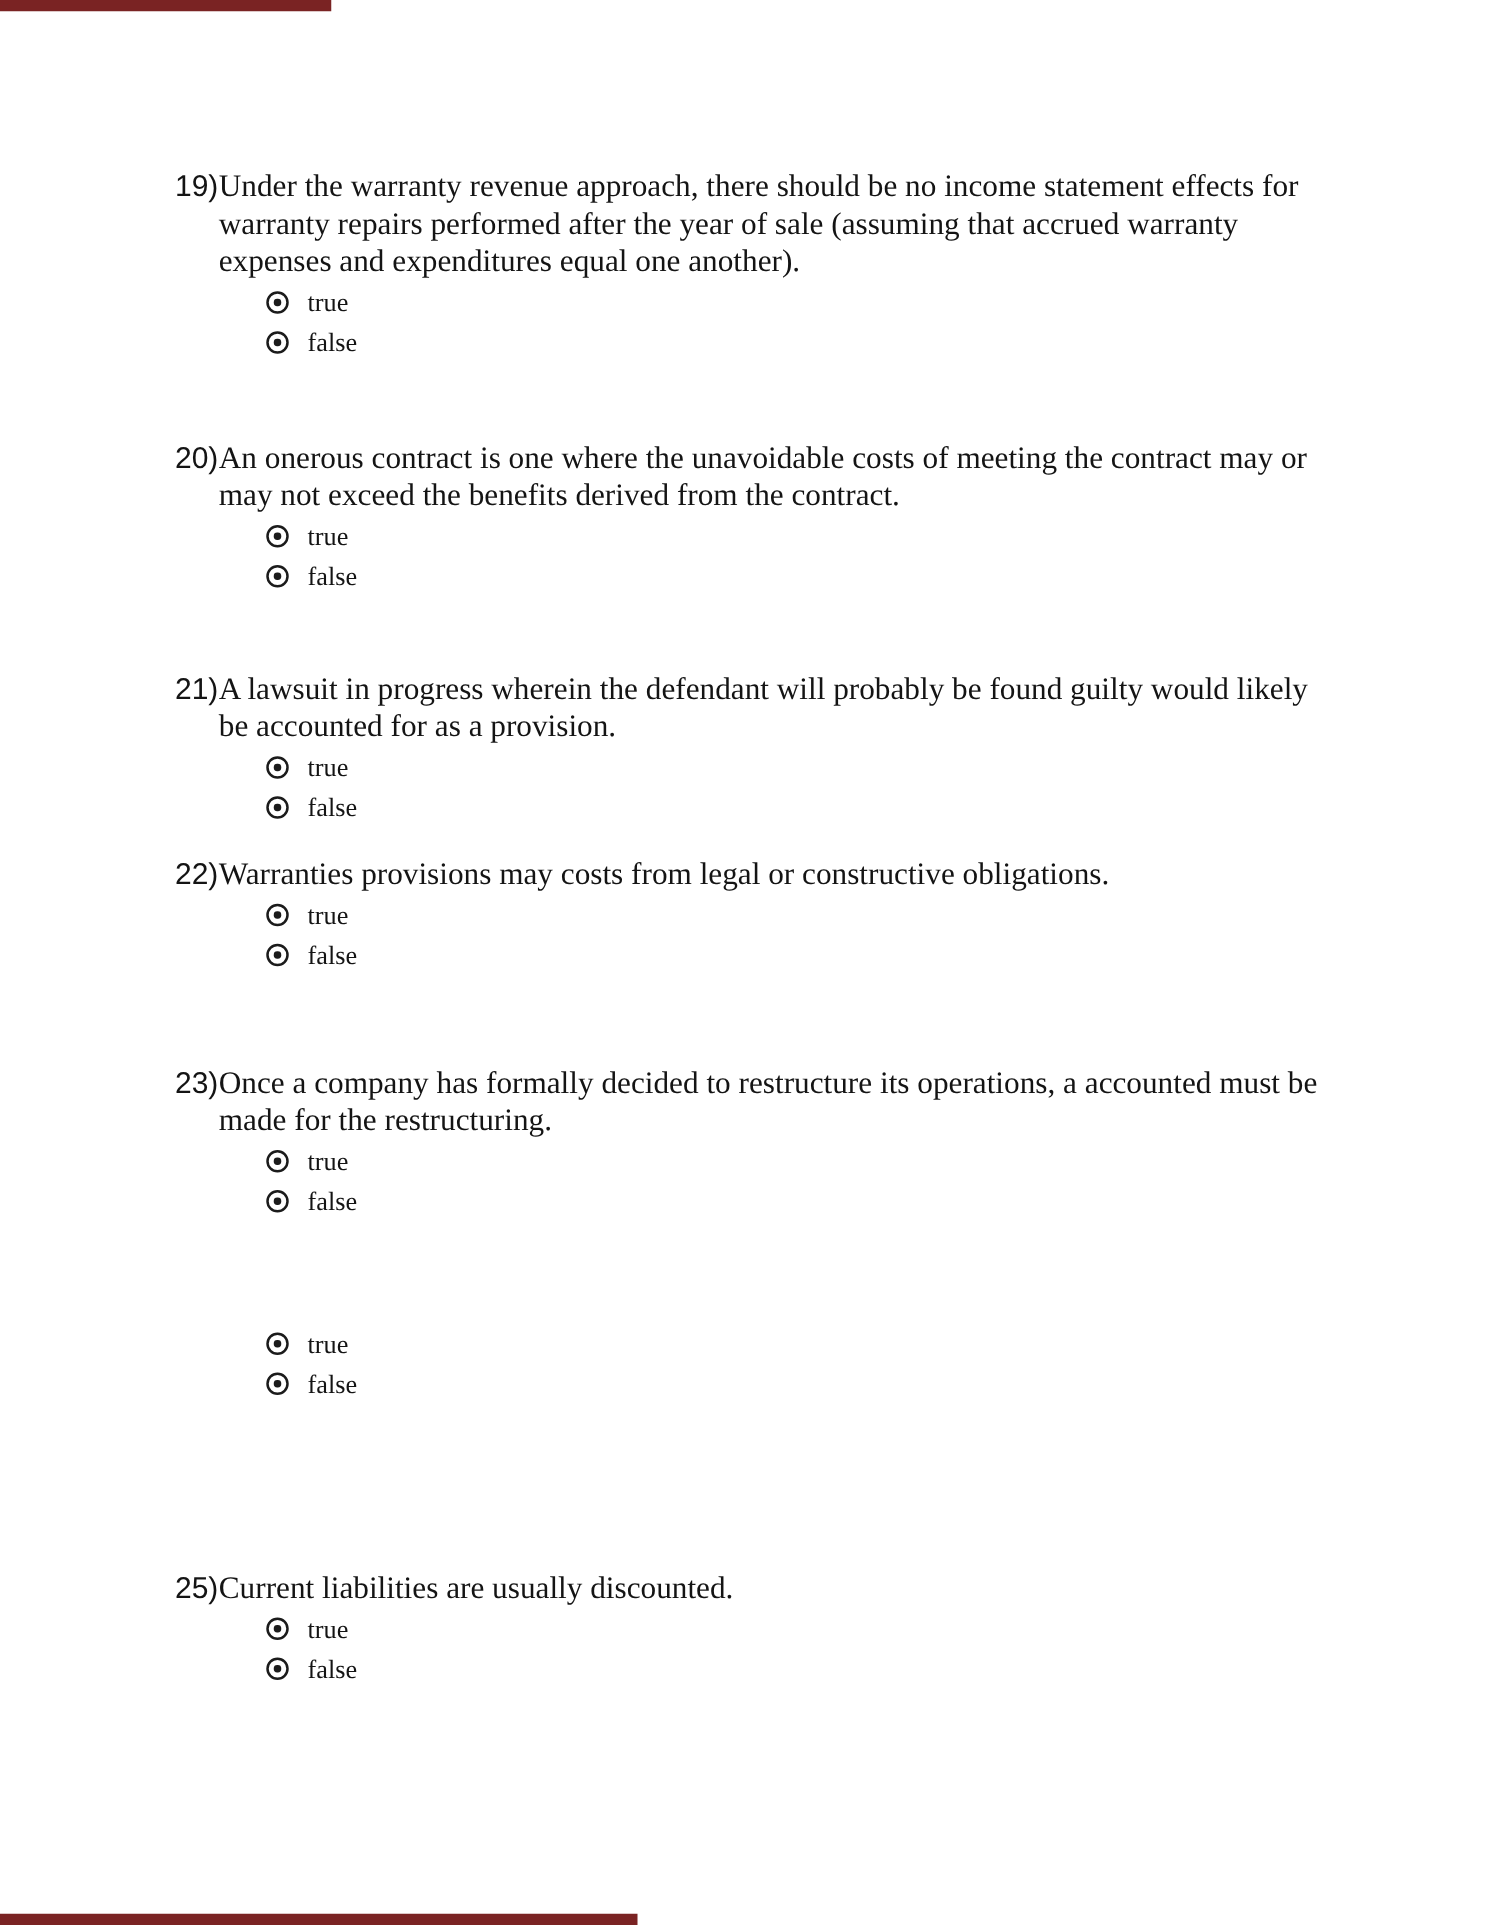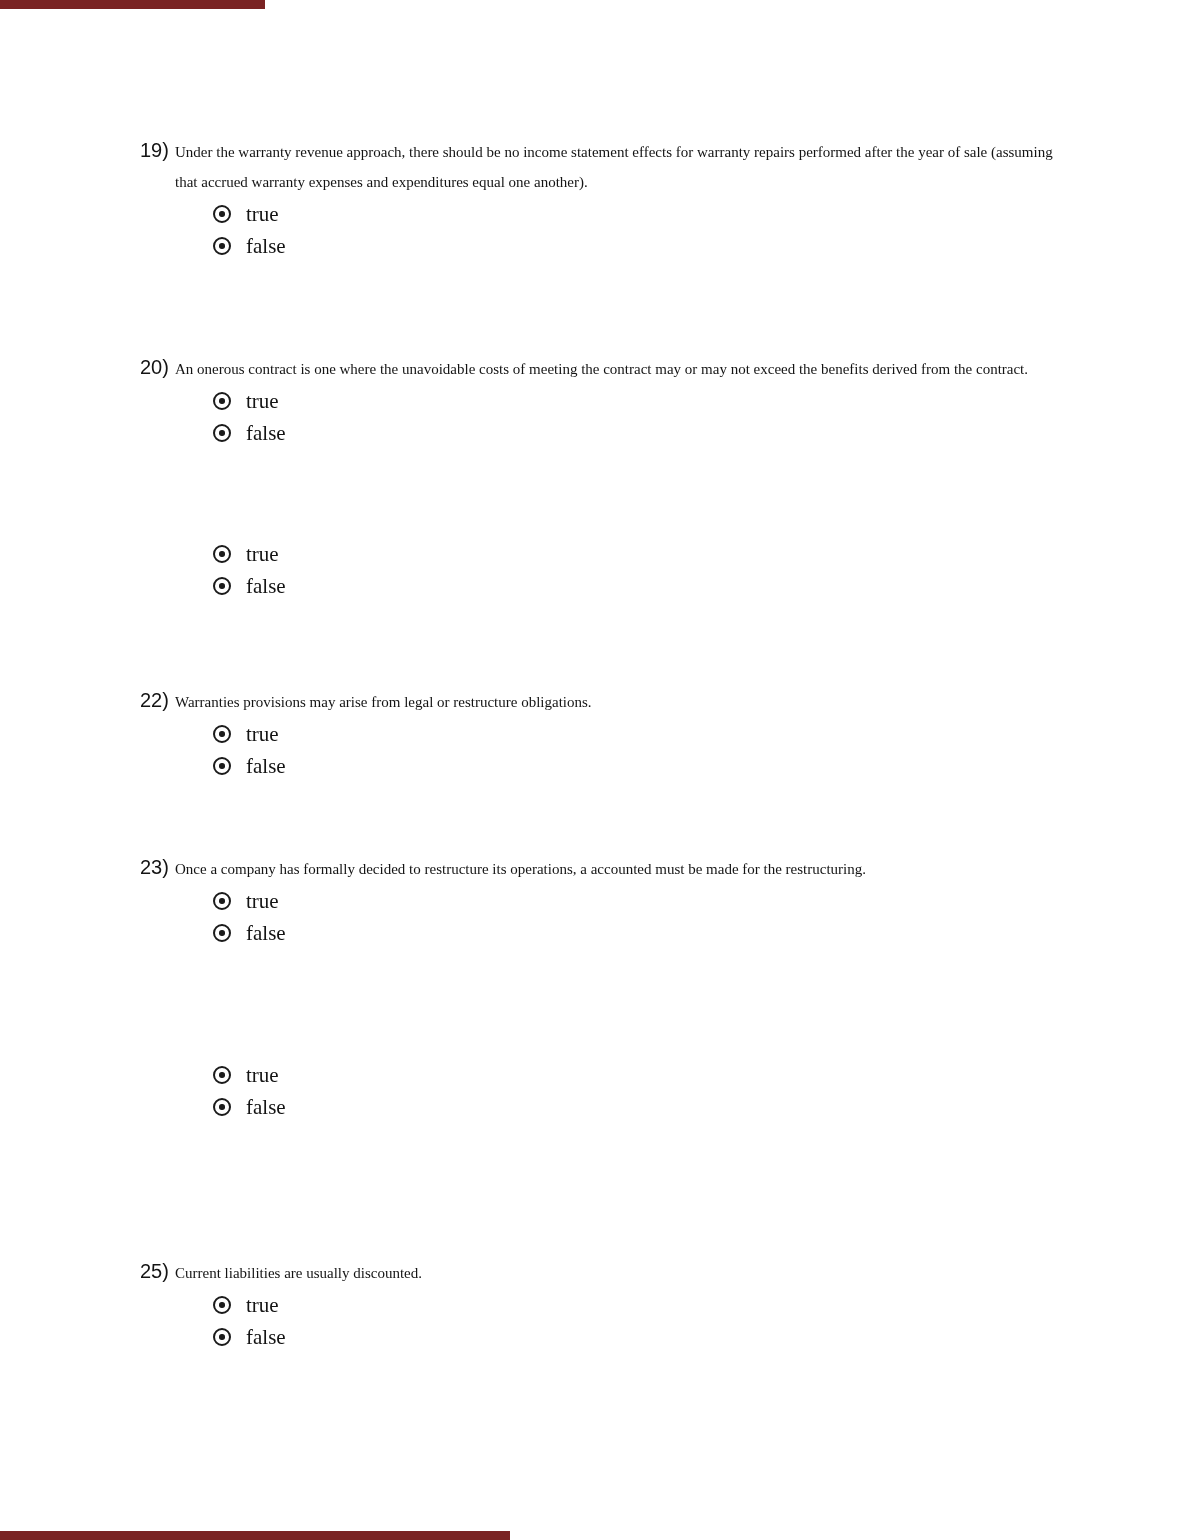--- a/index.html
+++ b/index.html
@@ -15,27 +15,27 @@
   .edge-bar { position: absolute; left: 0; height: 9px; background: #7a2323; }
   .edge-bar.top { top: 0; width: 265px; }
   .edge-bar.bottom { top: 1531px; width: 510px; }
 
   .question { position: absolute; left: 140px; width: 960px; }
   .q-row { display: flex; align-items: baseline; }
   .q-num {
     flex: 0 0 35px;
     width: 35px;
     font-family: "Liberation Sans", sans-serif;
-    font-size: 20px;
+    font-size: 24px;
     line-height: 30px;
     white-space: nowrap;
   }
   .q-text {
     width: 885px;
-    font-size: 15px;
+    font-size: 25px;
     line-height: 30px;
   }
   .options { margin-left: 73px; margin-top: 1px; }
   .option { display: flex; align-items: center; height: 32px; cursor: pointer; }
   .radio {
     box-sizing: border-box;
     flex: 0 0 18px;
     width: 18px;
     height: 18px;
     border: 2px solid #1b1b1b;
@@ -90,36 +90,40 @@
         <span class="option-label">true</span>
       </div>
       <div class="option">
         <span class="radio"></span>
         <span class="option-label">false</span>
       </div>
     </div>
   </div>
 
   <div class="question" style="top:537px">
+    <div class="q-row">
+      <span class="q-num">21)</span>
+      <div class="q-text">A lawsuit in progress wherein the defendant will probably be found guilty would likely be accounted for as a provision.</div>
+    </div>
     <div class="options">
       <div class="option">
         <span class="radio"></span>
         <span class="option-label">true</span>
       </div>
       <div class="option">
         <span class="radio"></span>
         <span class="option-label">false</span>
       </div>
     </div>
   </div>
 
   <div class="question" style="top:685px">
     <div class="q-row">
       <span class="q-num">22)</span>
-      <div class="q-text">Warranties provisions may arise from legal or restructure obligations.</div>
+      <div class="q-text">Warranties provisions may costs from legal or constructive obligations.</div>
     </div>
     <div class="options">
       <div class="option">
         <span class="radio"></span>
         <span class="option-label">true</span>
       </div>
       <div class="option">
         <span class="radio"></span>
         <span class="option-label">false</span>
       </div>

